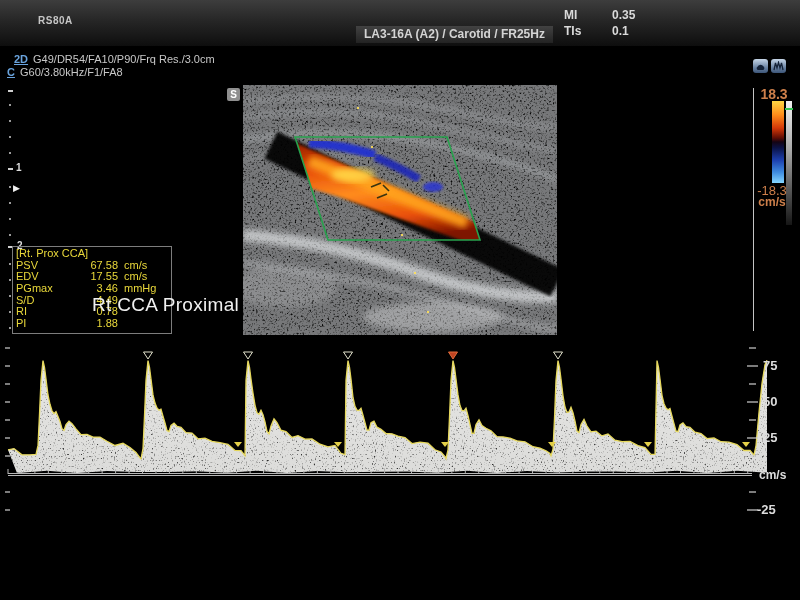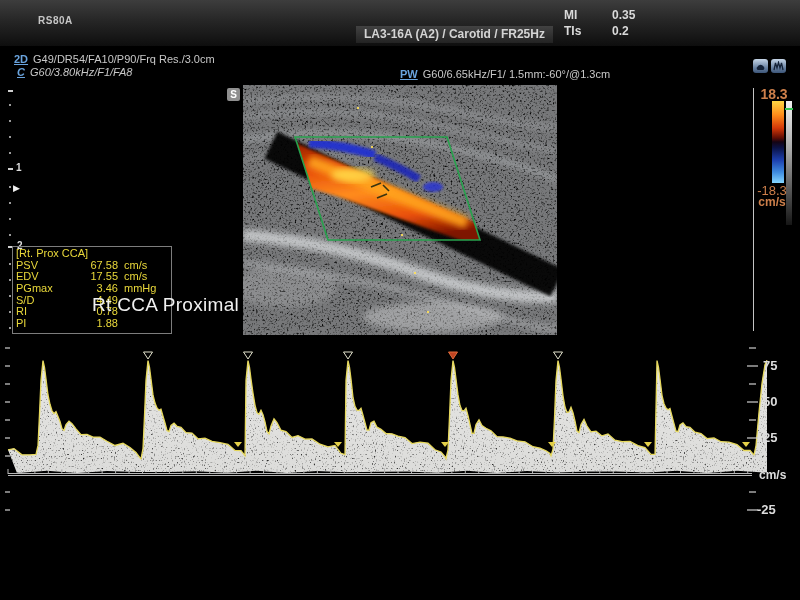--- a/index.html
+++ b/index.html
@@ -11,21 +11,21 @@
           background:linear-gradient(180deg,#3d3d3d 0%,#262626 45%,#0e0e0e 100%);}
   .model{position:absolute;left:38px;top:15px;font-size:10px;font-weight:bold;color:#c6c6c6;letter-spacing:.5px;}
   .exam{position:absolute;left:356px;top:26px;font-size:12px;font-weight:bold;color:#d4d4d4;
         background:linear-gradient(180deg,#424242,#232323);padding:1px 8px 2px 8px;}
   .mitis{position:absolute;left:564px;top:7px;font-size:12px;font-weight:bold;color:#dadada;line-height:16px;}
   .mitis .row span.lab{display:inline-block;width:48px;}
 
   
   .pline{position:absolute;font-size:11px;color:#c8c8c8;white-space:nowrap;}
   .mlabel{color:#6aa4de;text-decoration:underline;font-weight:bold;margin-right:5px;margin-top:44px;}
-  #p2d{left:14px;top:53px;} #pc{left:17px;top:66px;font-style:italic;} #ppw{left:400px;top:68px;}
+  #p2d{left:14px;top:53px;} #pc{left:7px;top:66px;} #ppw{left:400px;top:68px;}
 
   
   .sicon{position:absolute;top:59px;width:15px;height:14px;border-radius:3px;
          background:linear-gradient(180deg,#c6d6e8 0%,#6b84a4 60%,#3c5578 100%);
          display:flex;align-items:center;justify-content:center;}
   .sicon svg{display:block;}
 
   
   .bmode{position:absolute;left:243px;top:85px;width:314px;height:250px;background:#040404;}
   .sbadge{position:absolute;left:227px;top:88px;width:13px;height:13px;background:#8f8f8f;
@@ -66,32 +66,29 @@
 </head>
 <body>
 
 <div class="screen">
 
   <div class="topbar">
     <div class="model">RS80A</div>
     <div class="exam">LA3-16A (A2) / Carotid / FR25Hz</div>
     <div class="mitis">
       <div class="row"><span class="lab">MI</span><span>0.35</span></div>
-      <div class="row"><span class="lab">TIs</span><span>0.2</span></div>
+      <div class="row"><span class="lab">TIs</span><span>0.1</span></div>
     </div>
   </div>
 
   <div class="pline" id="p2d">
     <span class="mlabel">2D</span><span>G49/DR54/FA10/P90/Frq Res./3.0cm</span>
   </div>
   <div class="pline" id="pc">
     <span class="mlabel">C</span><span>G60/3.80kHz/F1/FA8</span>
-  </div>
-  <div class="pline" id="ppw">
-    <span class="mlabel">PW</span><span>G60/6.65kHz/F1/ 1.5mm:-60°/@1.3cm</span>
   </div>
 
   <div class="sicon" style="left:753px">
     <svg width="11" height="10" viewBox="0 0 11 10">
       <path d="M1.5 7 Q5.5 0.5 9.5 7 L8.5 9 L2.5 9 Z" fill="#142238"></path>
     </svg>
   </div>
   <div class="sicon" style="left:771px">
     <svg width="11" height="10" viewBox="0 0 11 10">
       <path d="M1 9 L2.5 2 L4 7 L5.5 1.5 L7 7 L8.5 2 L10 9" fill="none" stroke="#142238" stroke-width="1.3"></path>

